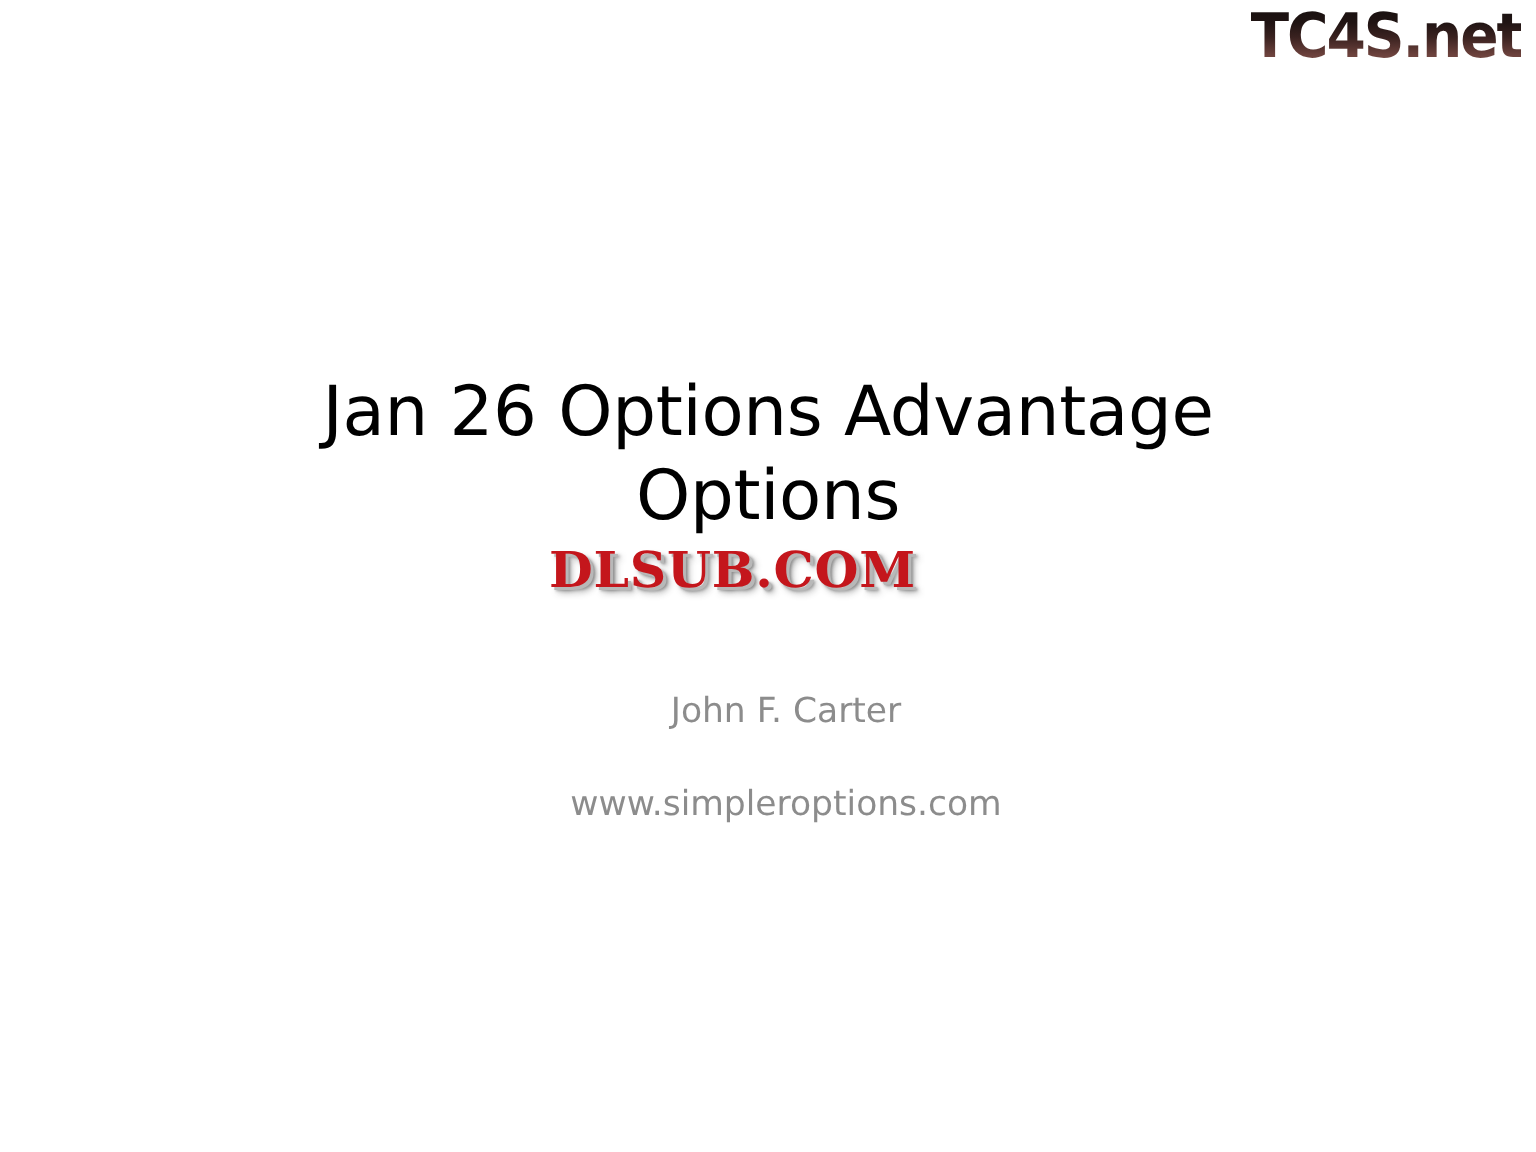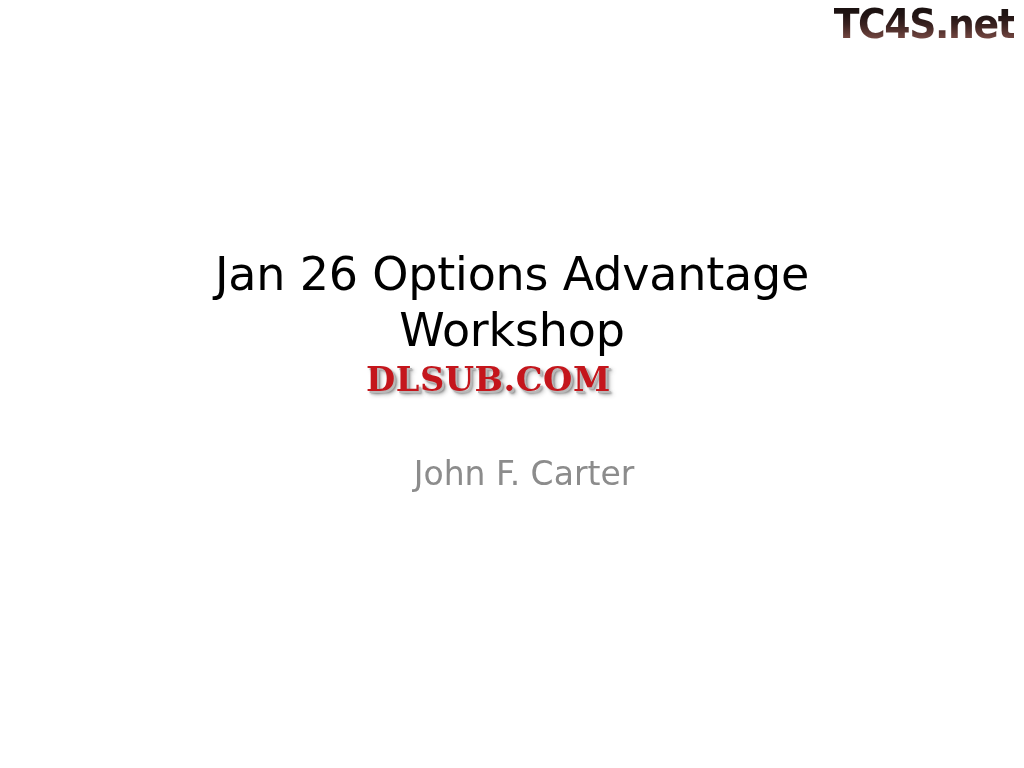--- a/index.html
+++ b/index.html
@@ -46,21 +46,21 @@
     position: absolute;
     left: 0;
     top: 443px;
     width: 1024px;
     text-align: center;
     z-index: 1;
   }
   .subtitle-line {
     font-family: "DejaVu Sans", sans-serif;
     font-weight: 400;
-    font-size: 33px;
+    font-size: 23px;
     line-height: 62px;
     color: #8c8c8c;
     white-space: nowrap;
     padding-left: 24px;
   }
 
   
   .tc4s-logo {
     position: absolute;
     right: 10px;
@@ -134,24 +134,25 @@
 </style>
 </head>
 <body>
 
 <div id="slide">
 
   <div class="tc4s-logo">TC4S.net</div>
 
   <div class="title-block">
     <div class="title-line">Jan 26 Options Advantage</div>
-    <div class="title-line">Workshop</div>
+    <div class="title-line">Options</div>
   </div>
 
   <div class="dlsub-watermark">DLSUB.COM</div>
 
   <div class="subtitle-block">
     <div class="subtitle-line">John F. Carter</div>
+    <div class="subtitle-line">www.simpleroptions.com</div>
   </div>
 
   <div class="tx-logo">TradersXtreme.com</div>
 
 </div>
 
 </body></html>

